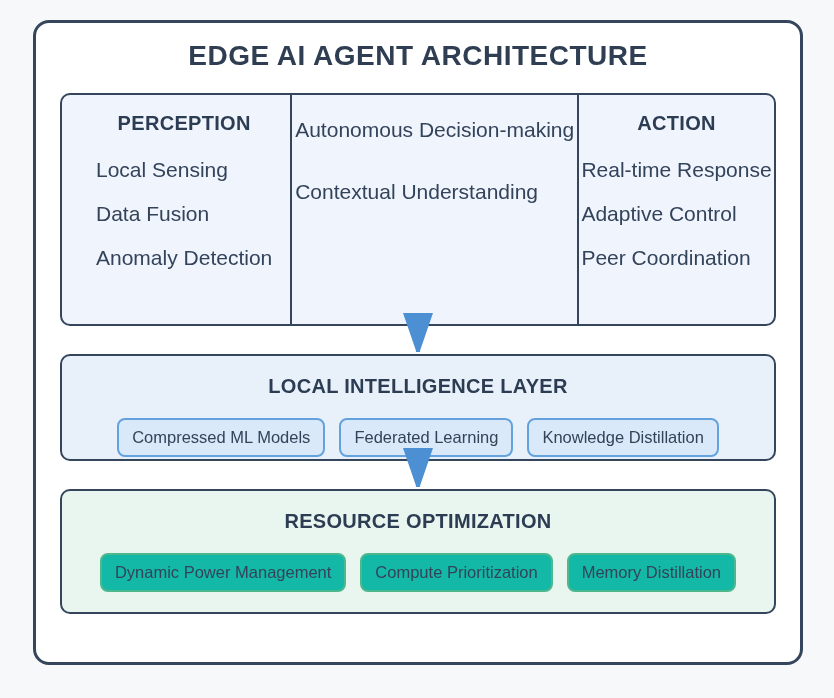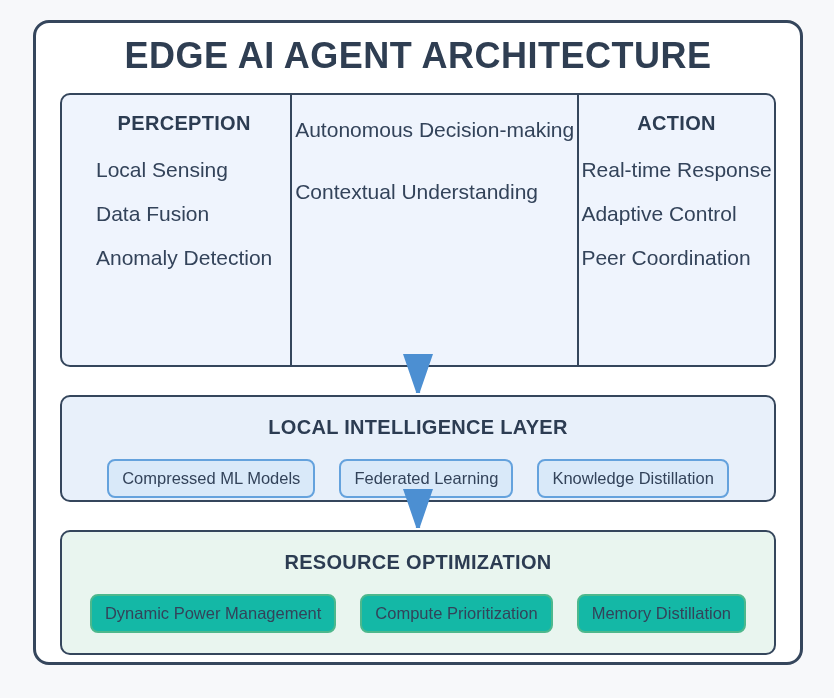--- a/index.html
+++ b/index.html
@@ -16,30 +16,30 @@
     left: 33px; top: 20px;
     width: 770px; height: 645px;
     box-sizing: border-box;
     background: #ffffff;
     border: 3px solid #35465c;
     border-radius: 16px;
     padding: 18px 24px 0;
   }
   .title {
     text-align: center;
-    font-size: 36px;
+    font-size: 28px;
     font-weight: 800;
     letter-spacing: 0.5px;
     color: #2f3e52;
     line-height: 30px;
     margin: 0 0 22px 0;
   }
   .grid-box {
     box-sizing: border-box;
-    height: 274px;
+    height: 233px;
     background: #eff4fd;
     border: 2.5px solid #35465c;
     border-radius: 10px;
     display: grid;
     grid-template-columns: 30.5% 41.5% 28%;
     overflow: hidden;
     padding-left: 16px;
   }
   .col { box-sizing: border-box; }
   .col-mid { border-left: 2.5px solid #35465c; border-right: 2.5px solid #35465c; }
@@ -89,21 +89,21 @@
     margin-top: 18px;
     font-size: 20px;
     font-weight: 700;
     letter-spacing: 0.3px;
     line-height: 24px;
     color: #2c3c52;
   }
   .chips {
     display: flex;
     justify-content: center;
-    gap: 24px;
+    gap: 14px;
     margin-top: 20px;
     text-align: center;
   }
   .chip {
     box-sizing: border-box;
     border-radius: 8px;
     border: 2px solid;
     padding: 8px 13px;
     font-size: 16.5px;
     line-height: 19px;

